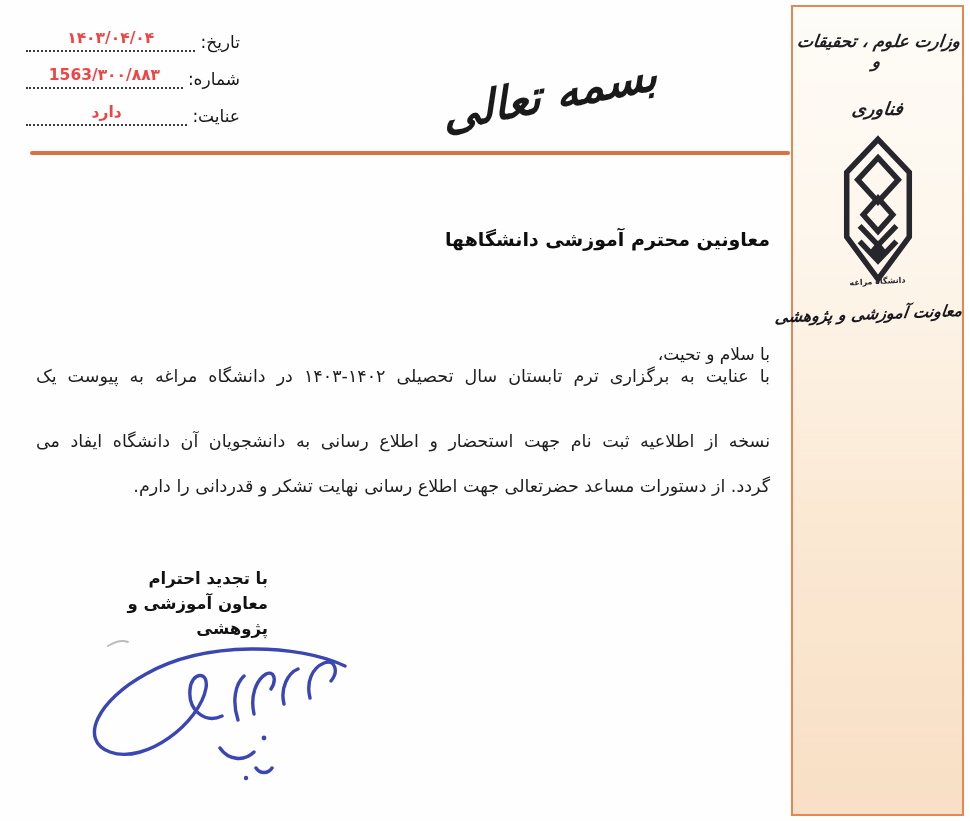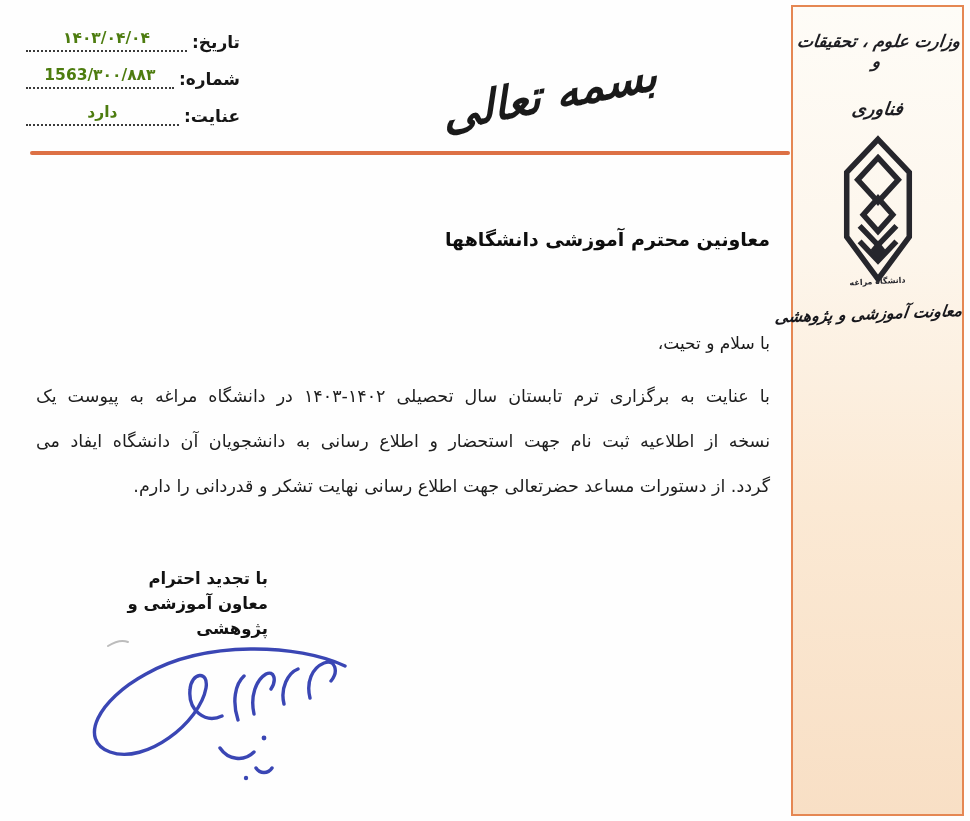--- a/index.html
+++ b/index.html
@@ -11,23 +11,23 @@
   html,body{margin:0;padding:0;background:#ffffff;}
   .page{
     position:relative;width:970px;height:821px;overflow:hidden;
     background:#fefefe;color:var(--ink);
     font-family:"DejaVu Sans",sans-serif;
   }
 
   
   .meta{position:absolute;top:30px;left:26px;width:214px;direction:rtl;}
   .meta-row{display:flex;align-items:flex-end;margin-bottom:15px;}
-  .meta-label{font-weight:bold;font-size:17px;color:#161616;margin-left:5px;white-space:nowrap;}
+  .meta-label{font-weight:normal;font-size:17px;color:#161616;margin-left:5px;white-space:nowrap;}
   .meta-line{flex:1;border-bottom:2px dotted #3a3a3a;text-align:center;padding-bottom:1px;}
-  .meta-value{font-weight:bold;font-size:15.5px;position:relative;top:-2px;white-space:nowrap;color:#4d7c0f;}
+  .meta-value{font-weight:bold;font-size:15.5px;position:relative;top:-2px;white-space:nowrap;color:#ef4444;}
 
   
   .besm{
     position:absolute;top:50px;left:420px;width:260px;height:90px;
     text-align:center;font-size:45px;font-weight:bold;font-style:italic;
     transform:rotate(-11deg) skewX(-6deg);color:#1a1a1a;line-height:90px;
   }
 
   
   .hrule{position:absolute;top:151px;left:30px;width:760px;height:4px;
@@ -45,24 +45,24 @@
   .logo-svg{display:block;margin:14px auto 0;}
   .logo-svg .ln{fill:none;stroke:#26262c;stroke-width:6;stroke-linejoin:miter;}
   .logo-svg .fl{fill:#26262c;stroke:none;}
   .logo-caption{font-size:8px;font-weight:bold;margin-top:-14px;transform:rotate(-3deg);color:#2a2a30;}
   .deputy{margin-top:18px;font-size:16px;font-weight:bold;font-style:italic;white-space:nowrap;
     transform:skewX(-9deg) rotate(-2deg);color:#17171c;}
 
   
   .recipient{position:absolute;top:228px;right:200px;direction:rtl;font-size:19px;font-weight:bold;color:#0e0e0e;text-align:right;}
   .subject{position:absolute;top:282px;right:200px;direction:rtl;font-size:16.5px;color:#222;}
-  .salutation{position:absolute;top:333px;right:200px;direction:rtl;font-size:17px;color:#1b1b1b;}
+  .salutation{position:absolute;top:344px;right:200px;direction:rtl;font-size:17px;color:#1b1b1b;}
   .bodyline{position:absolute;right:200px;left:36px;direction:rtl;font-size:17.5px;color:#1e1e1e;}
   .stretch{text-align:justify;text-align-last:justify;}
-  .bl1{top:386px;}
+  .bl1{top:366px;}
   .bl2{top:431px;}
   .bl3{top:476px;text-align:right;}
 
   
   .signblock{position:absolute;top:566px;left:52px;width:216px;direction:rtl;
     font-weight:bold;font-size:16.5px;line-height:25px;color:#121212;}
 
   
   .signature{position:absolute;left:58px;top:626px;}
   .signature .pen{fill:none;stroke:var(--signature-blue);stroke-width:3.4;stroke-linecap:round;stroke-linejoin:round;}

